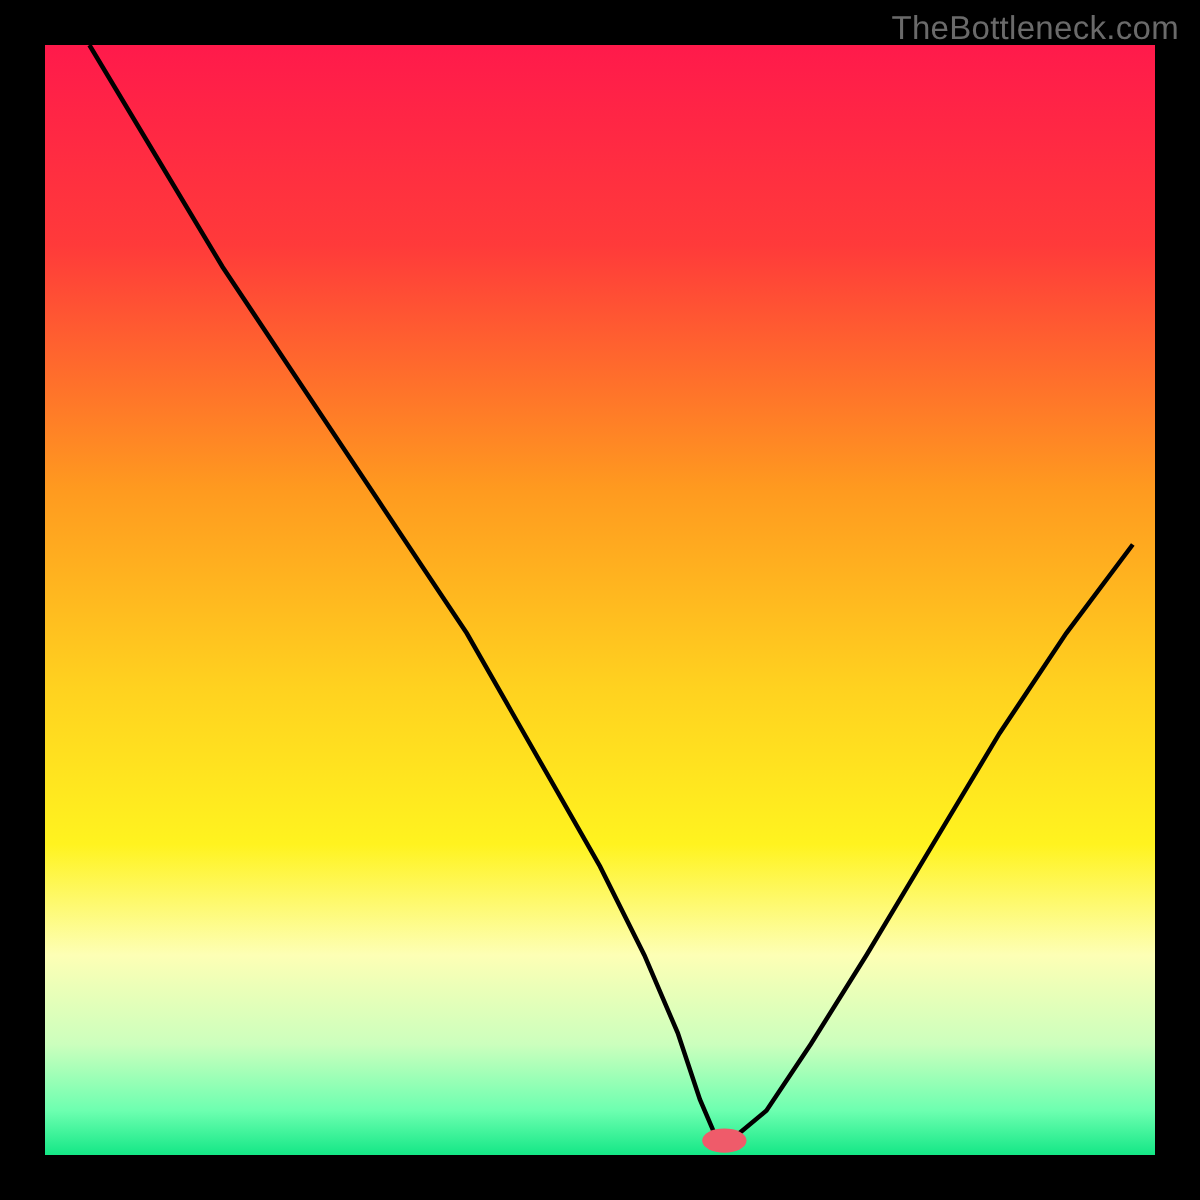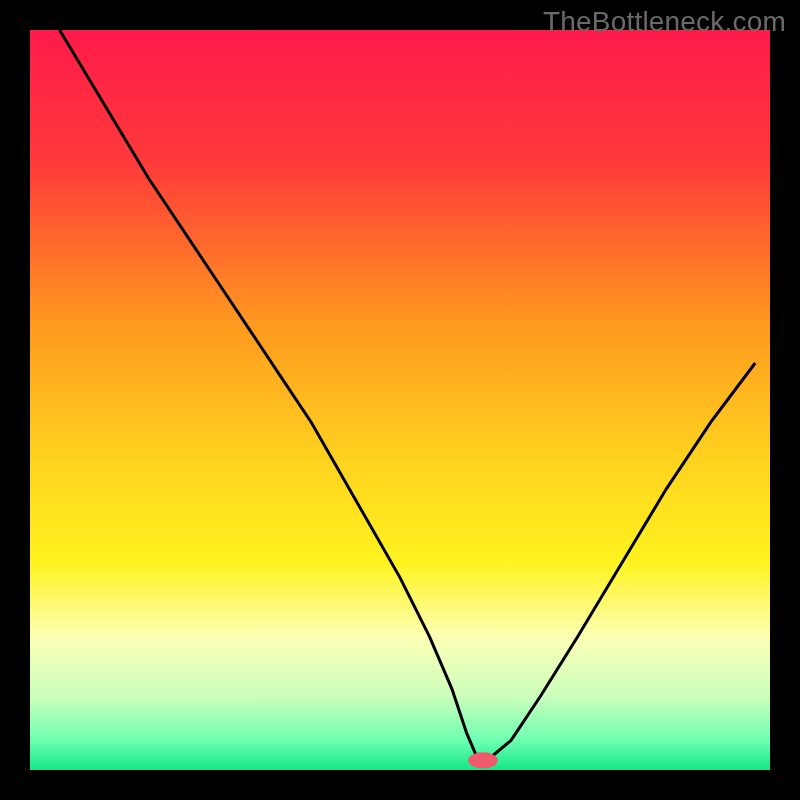--- a/index.html
+++ b/index.html
@@ -24,21 +24,21 @@
     left: 30px;
     top: 30px;
     width: 740px;
     height: 740px;
   }
   .watermark {
     position: absolute;
     top: 6px;
     right: 14px;
     color: #6a6a6a;
-    font-size: 28px;
+    font-size: 22px;
     font-weight: 500;
     letter-spacing: 0.2px;
   }
   svg { display: block; }
 </style>
 </head>
 <body>
 
 <div class="frame">
 

